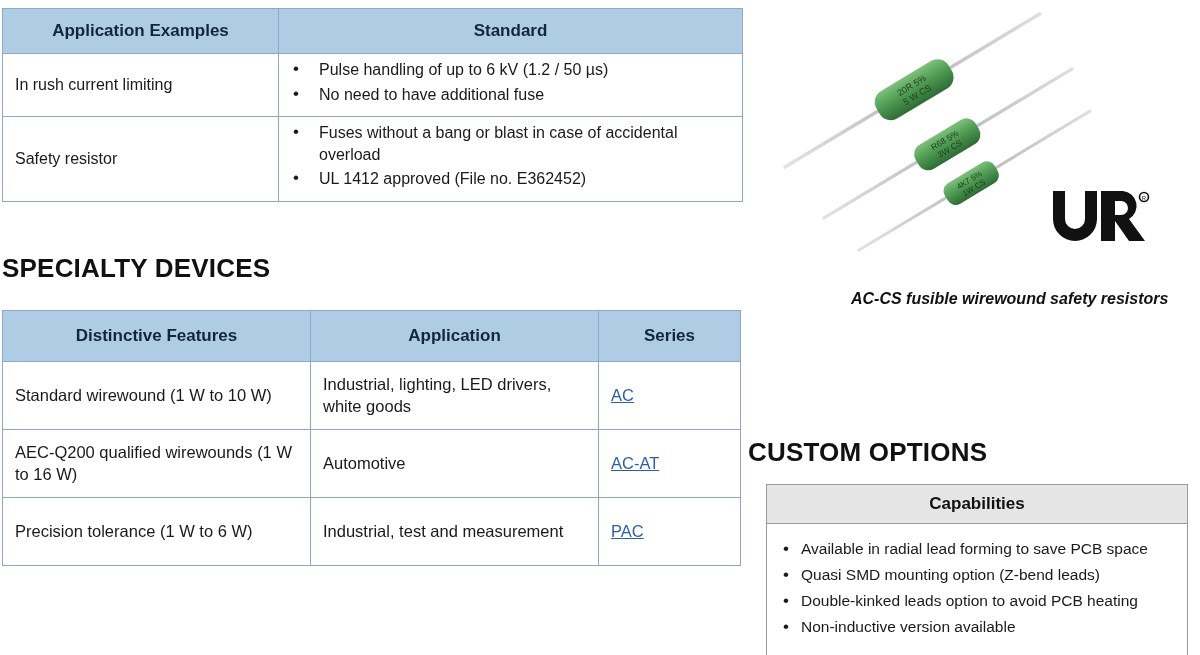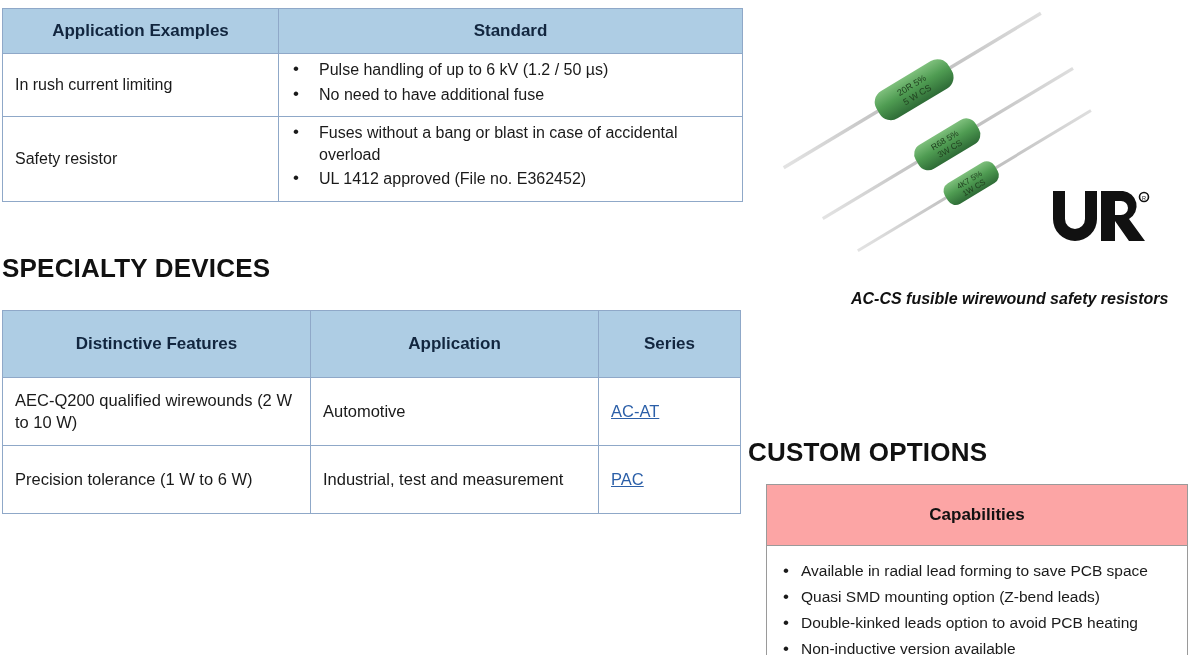--- a/index.html
+++ b/index.html
@@ -96,21 +96,21 @@
   
   #table-specialty {
     position: absolute;
     left: 2px;
     top: 310px;
     width: 738px;
   }
   #table-specialty col.c1 { width: 308px; }
   #table-specialty col.c2 { width: 288px; }
   #table-specialty col.c3 { width: 142px; }
-  #table-specialty th { height: 67px; }
+  #table-specialty th { height: 51px; }
   #table-specialty td { height: 68px; font-size: 16.5px; }
   #table-specialty td.series a {
     color: #2b5fa8;
     text-decoration: underline;
     font-size: 16.5px;
   }
 
   
   #product-photo {
     position: absolute;
@@ -135,27 +135,27 @@
 
   
   #table-custom {
     position: absolute;
     left: 766px;
     top: 484px;
     width: 422px;
     border-collapse: collapse;
   }
   #table-custom th {
-    background: #fca5a5;
+    background: #e5e5e5;
     border: 1px solid #9a9a9a;
     font-size: 17px;
     font-weight: bold;
     color: #111111;
     text-align: center;
-    padding: 20px;
+    padding: 9px;
   }
   #table-custom td {
     background: #ffffff;
     border: 1px solid #9a9a9a;
     border-top: none;
     padding: 10px 6px 12px 6px;
   }
   #table-custom ul.bullets li {
     font-size: 15.5px;
     margin: 5px 0;
@@ -211,21 +211,26 @@
       </colgroup>
     <thead>
       <tr>
         <th>Distinctive Features</th>
         <th>Application</th>
         <th>Series</th>
       </tr>
     </thead>
     <tbody>
       <tr>
-        <td>AEC-Q200 qualified wirewounds (2 W to 10 W)</td>
+        <td>Standard wirewound (1 W to 10 W)</td>
+        <td>Industrial, lighting, LED drivers, white goods</td>
+        <td class="series"><a href="#">AC</a></td>
+      </tr>
+      <tr>
+        <td>AEC-Q200 qualified wirewounds (1 W to 16 W)</td>
         <td>Automotive</td>
         <td class="series"><a href="#">AC-AT</a></td>
       </tr>
       <tr>
         <td>Precision tolerance (1 W to 6 W)</td>
         <td>Industrial, test and measurement</td>
         <td class="series"><a href="#">PAC</a></td>
       </tr>
     </tbody>
   </table>

